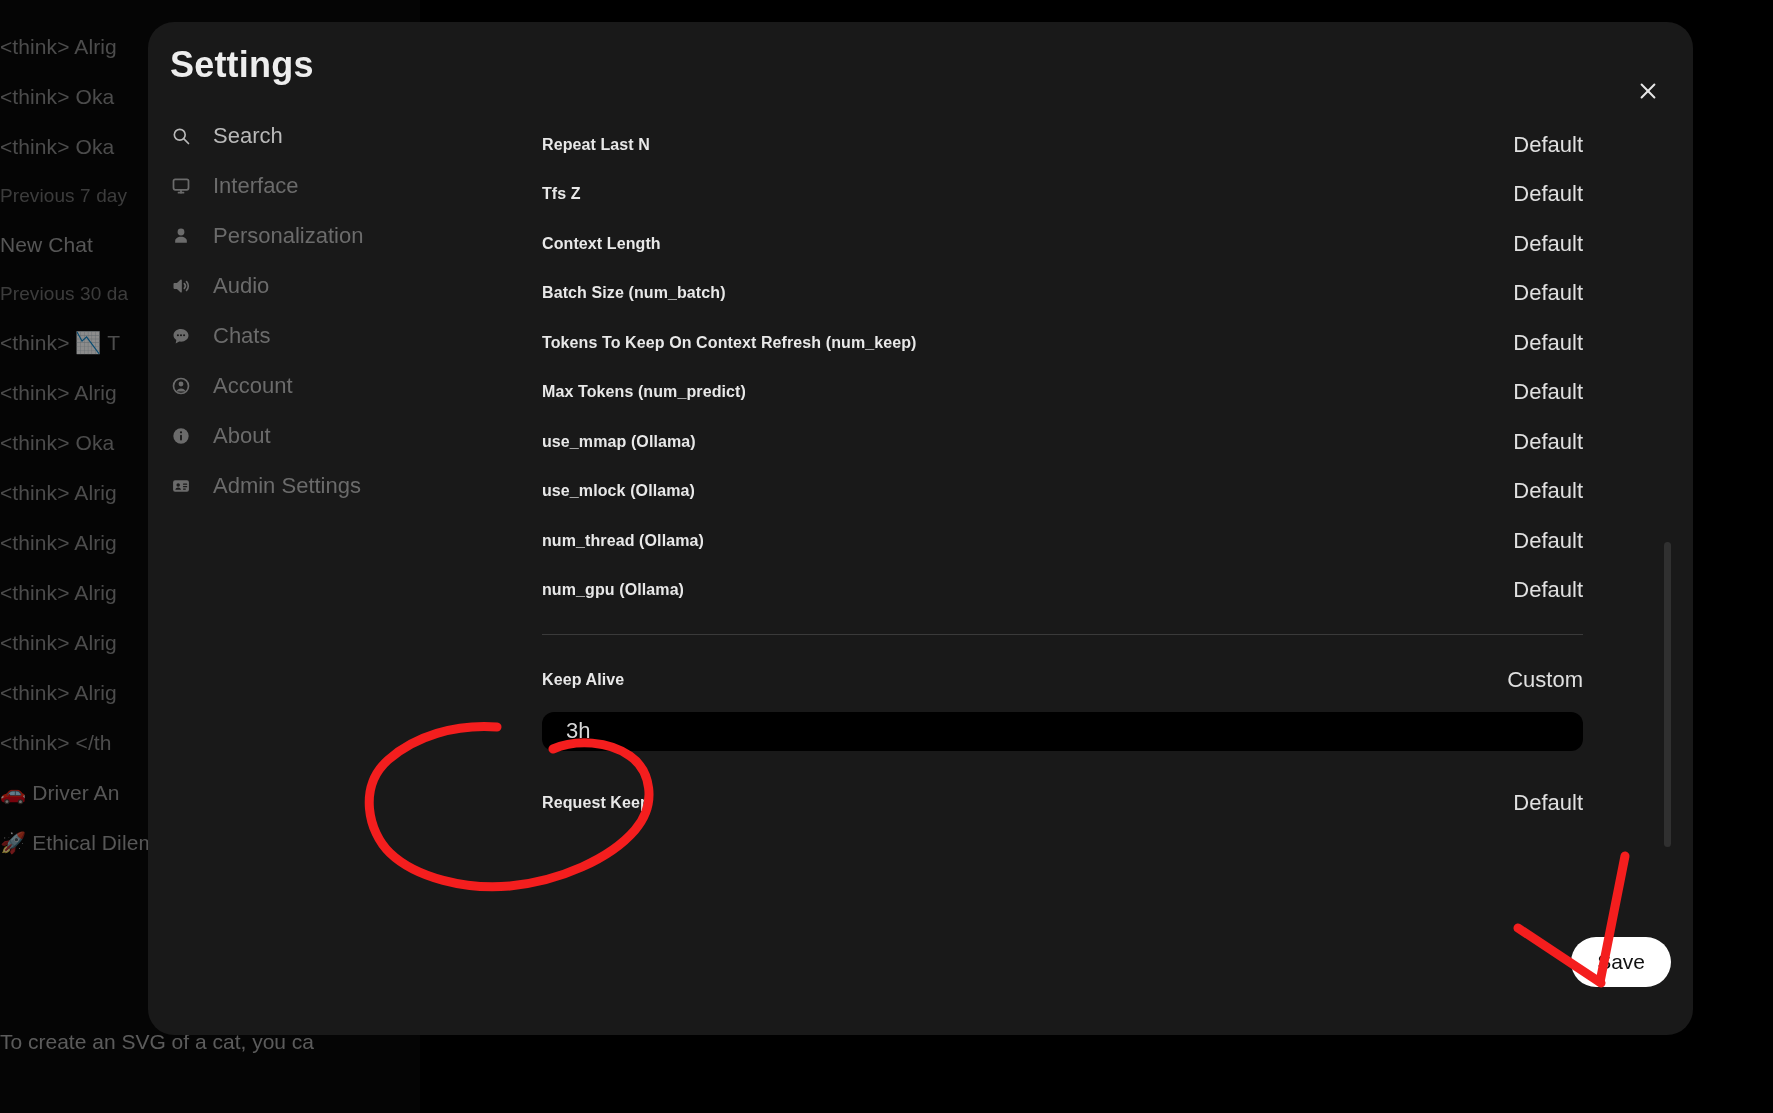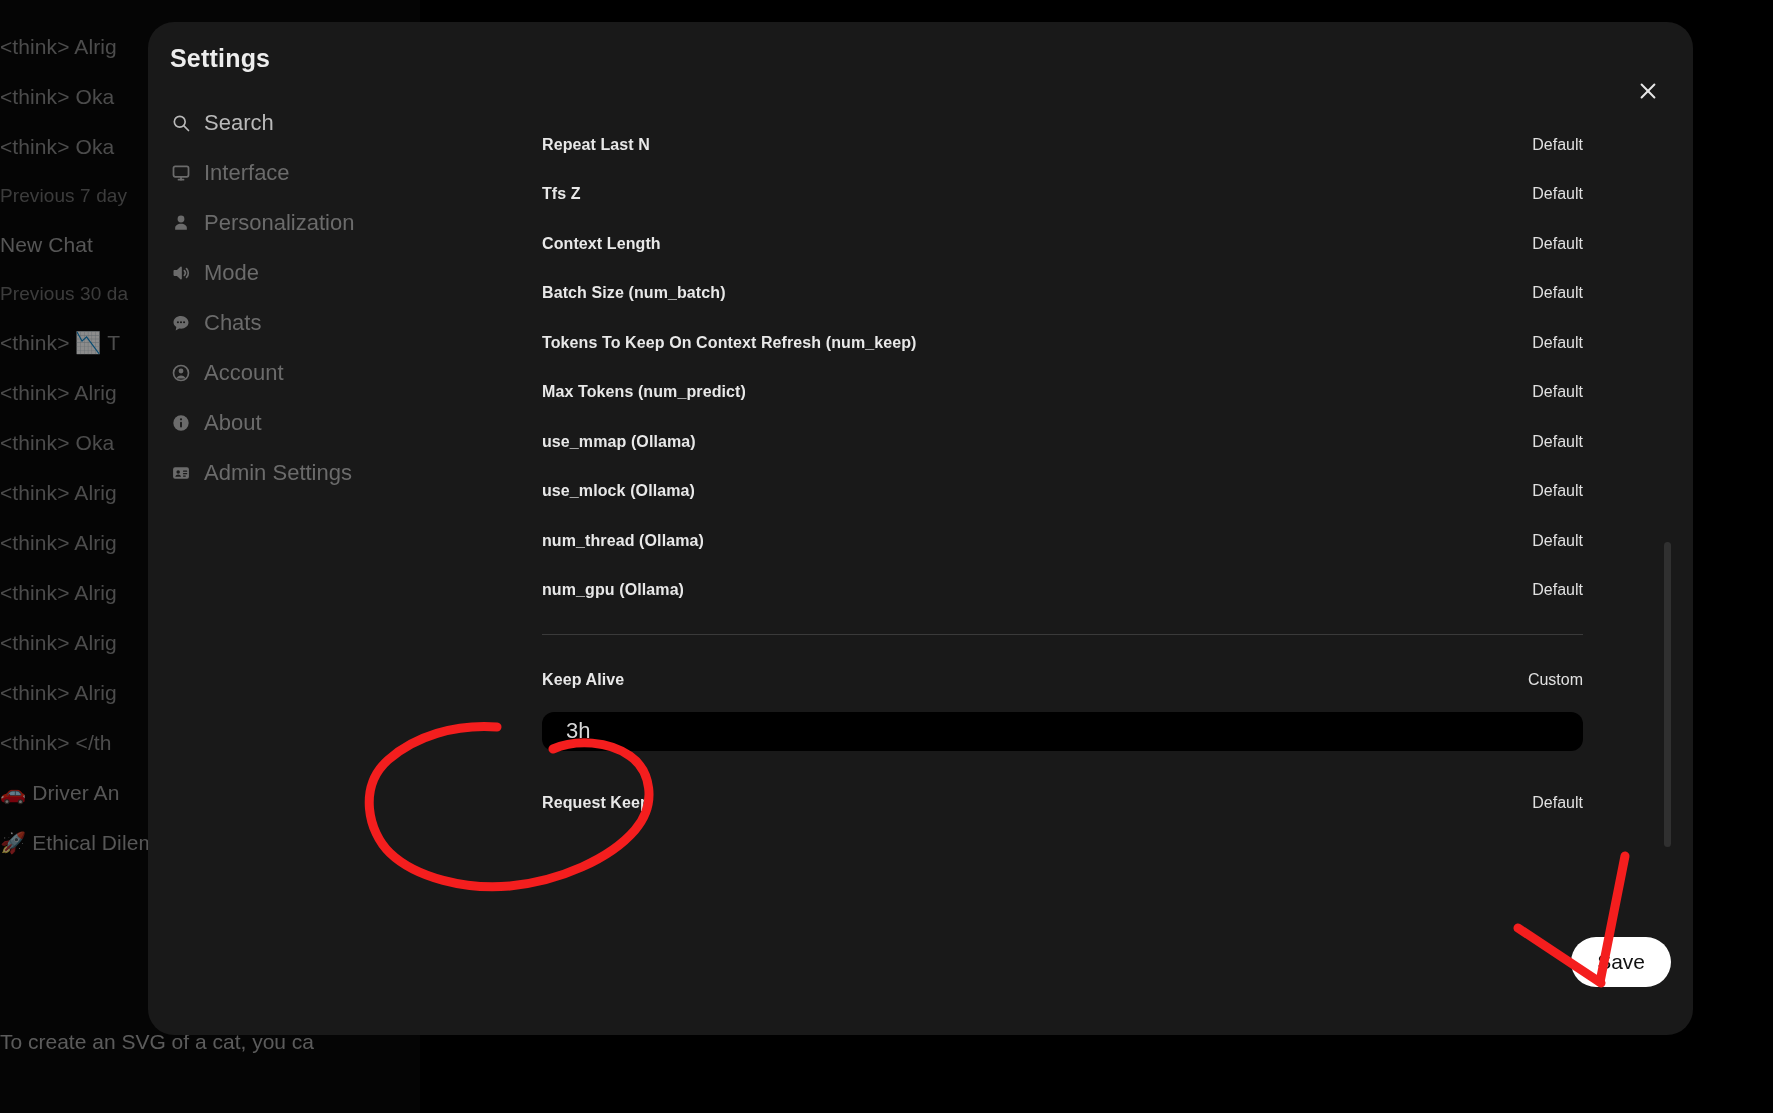--- a/index.html
+++ b/index.html
@@ -99,32 +99,32 @@
   #modal-close svg { width: 22px; height: 22px; }
 
   
   #modal-nav {
     width: 272px;
     flex: 0 0 272px;
     padding: 22px 0 0 14px;
   }
 
   #modal-title {
-    font-size: 25px;
+    font-size: 36px;
     font-weight: bold;
     color: #ededed;
     padding-left: 8px;
     margin-bottom: 25px;
     letter-spacing: 0.2px;
   }
 
   .nav-item {
     display: flex;
     align-items: center;
-    gap: 12px;
+    gap: 21px;
     height: 50px;
     padding-left: 8px;
     border-radius: 10px;
     cursor: pointer;
     color: #6b6b6b;
     font-size: 22px;
   }
   .nav-item .nav-label { line-height: 1; }
   .nav-item.active { color: #f0f0f0; font-weight: bold; }
   .nav-item.bright { color: #b9b9b9; }
@@ -158,21 +158,21 @@
     justify-content: space-between;
     height: 49.5px;
   }
   .param-label {
     font-size: 16px;
     color: #e8e8e8;
     font-weight: bold;
     letter-spacing: 0.1px;
   }
   .param-value {
-    font-size: 16px;
+    font-size: 22px;
     color: #e0e0e0;
     cursor: pointer;
     white-space: nowrap;
   }
 
   .clipped-row {
     height: 20px;
     overflow: hidden;
     opacity: 0.45;
   }
@@ -312,21 +312,21 @@
             <span class="nav-label">Personalization</span>
           </div>
           <div class="nav-item ">
             <span class="nav-icon">
               <svg viewBox="0 0 24 24" fill="none" stroke="currentColor" stroke-width="2" stroke-linecap="round" stroke-linejoin="round">
                 <path d="M4 9.5h3.5L12 5.2v13.6L7.5 14.5H4z" fill="currentColor"></path>
                 <path d="M16 9.2a4 4 0 0 1 0 5.6"></path>
                 <path d="M18.6 6.8a7.4 7.4 0 0 1 0 10.4"></path>
               </svg>
             </span>
-            <span class="nav-label">Mode</span>
+            <span class="nav-label">Audio</span>
           </div>
           <div class="nav-item ">
             <span class="nav-icon">
               <svg viewBox="0 0 24 24" fill="currentColor">
                 <path d="M12 3.6c-5 0-9 3.3-9 7.4 0 2.3 1.3 4.4 3.4 5.7L5.6 21l4.3-2.4c.7.1 1.4.2 2.1.2 5 0 9-3.3 9-7.4S17 3.6 12 3.6z"></path>
                 <circle cx="8.3" cy="11" r="1.25" fill="#191919"></circle>
                 <circle cx="12" cy="11" r="1.25" fill="#191919"></circle>
                 <circle cx="15.7" cy="11" r="1.25" fill="#191919"></circle>
               </svg>
             </span>

